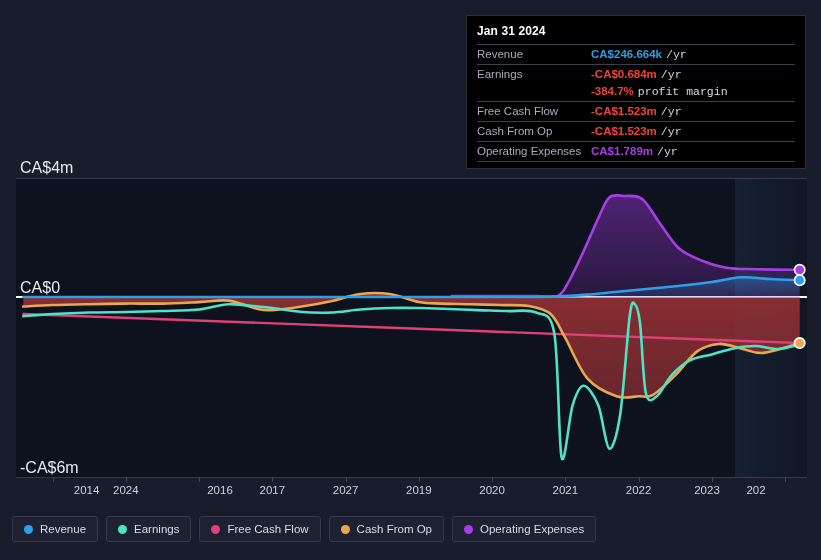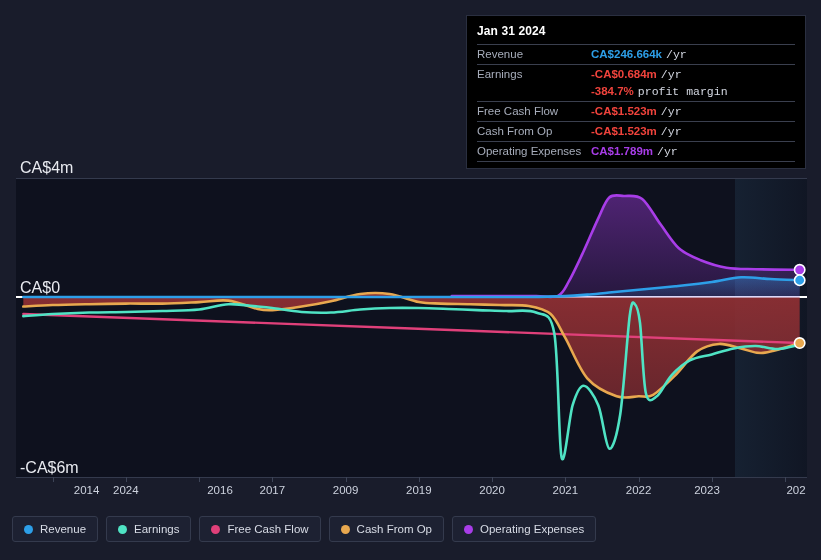--- a/index.html
+++ b/index.html
@@ -101,33 +101,33 @@
   <div id="xaxis-ticks">
       <div class="xtick" style="left: 52.6204px;"></div>
       <div class="xlabel" style="left: 52.6204px; margin-left: 34px;">2014</div>
       <div class="xtick" style="left: 125.861px;"></div>
       <div class="xlabel" style="left: 125.861px;">2024</div>
       <div class="xtick" style="left: 199.102px;"></div>
       <div class="xlabel" style="left: 187px; margin-left: 33px;">2016</div>
       <div class="xtick" style="left: 272.343px;"></div>
       <div class="xlabel" style="left: 272.343px;">2017</div>
       <div class="xtick" style="left: 345.583px;"></div>
-      <div class="xlabel" style="left: 345.583px;">2009</div>
+      <div class="xlabel" style="left: 345.583px;">2027</div>
       <div class="xtick" style="left: 418.824px;"></div>
       <div class="xlabel" style="left: 418.824px;">2019</div>
       <div class="xtick" style="left: 492.065px;"></div>
       <div class="xlabel" style="left: 492.065px;">2020</div>
       <div class="xtick" style="left: 565.306px;"></div>
       <div class="xlabel" style="left: 565.306px;">2021</div>
       <div class="xtick" style="left: 638.546px;"></div>
       <div class="xlabel" style="left: 638.546px;">2022</div>
       <div class="xtick" style="left: 711.787px;"></div>
       <div class="xlabel" style="left: 707px;">2023</div>
       <div class="xtick" style="left: 785.028px;"></div>
-      <div class="xlabel" style="left: 756px; margin-left: 40px;">202</div>
+      <div class="xlabel" style="left: 756px;">202</div>
     </div>
 
   <svg class="chart-svg" id="chart-svg" viewBox="0 0 821 560">
       <defs>
         <clipPath id="plotclip">
           <rect x="16" y="178" width="791" height="299"></rect>
         </clipPath>
         <linearGradient id="gneg" x1="0" y1="0" x2="0" y2="1">
           <stop offset="0%" stop-color="#8e2f33" stop-opacity=".95"></stop>
           <stop offset="100%" stop-color="#8e2f33" stop-opacity=".70"></stop>

